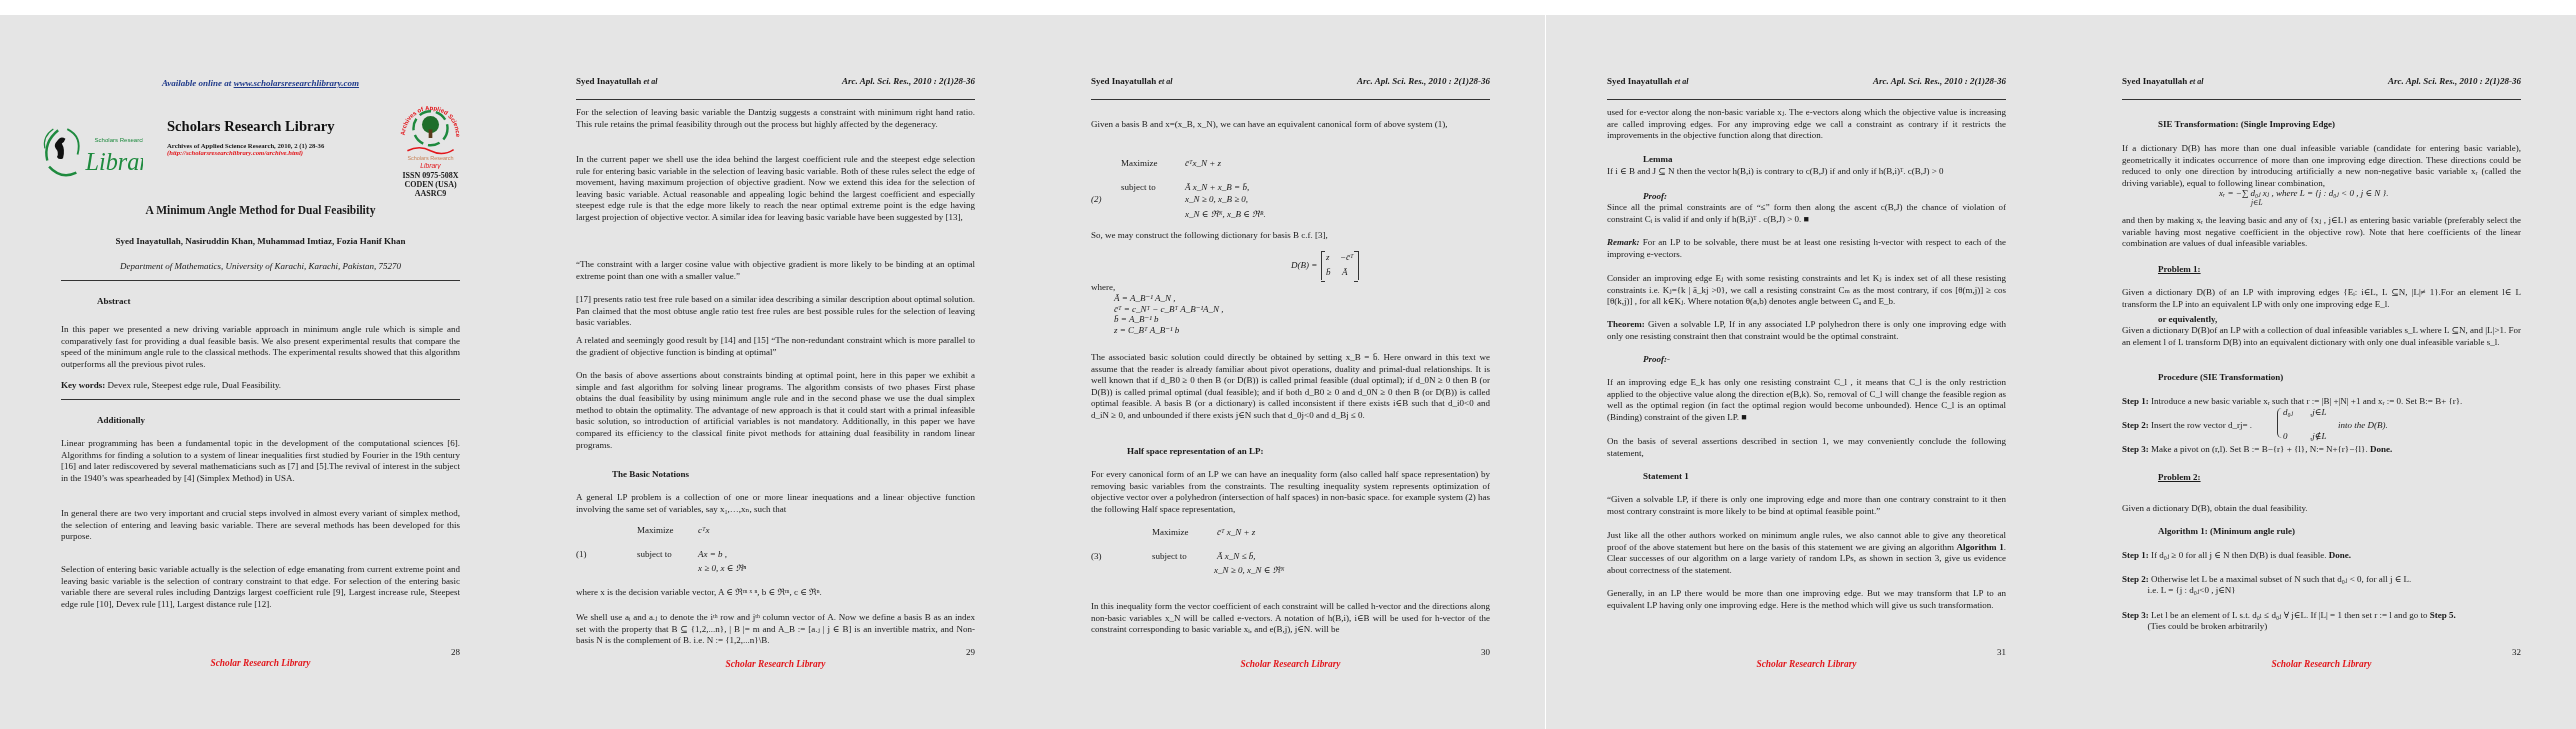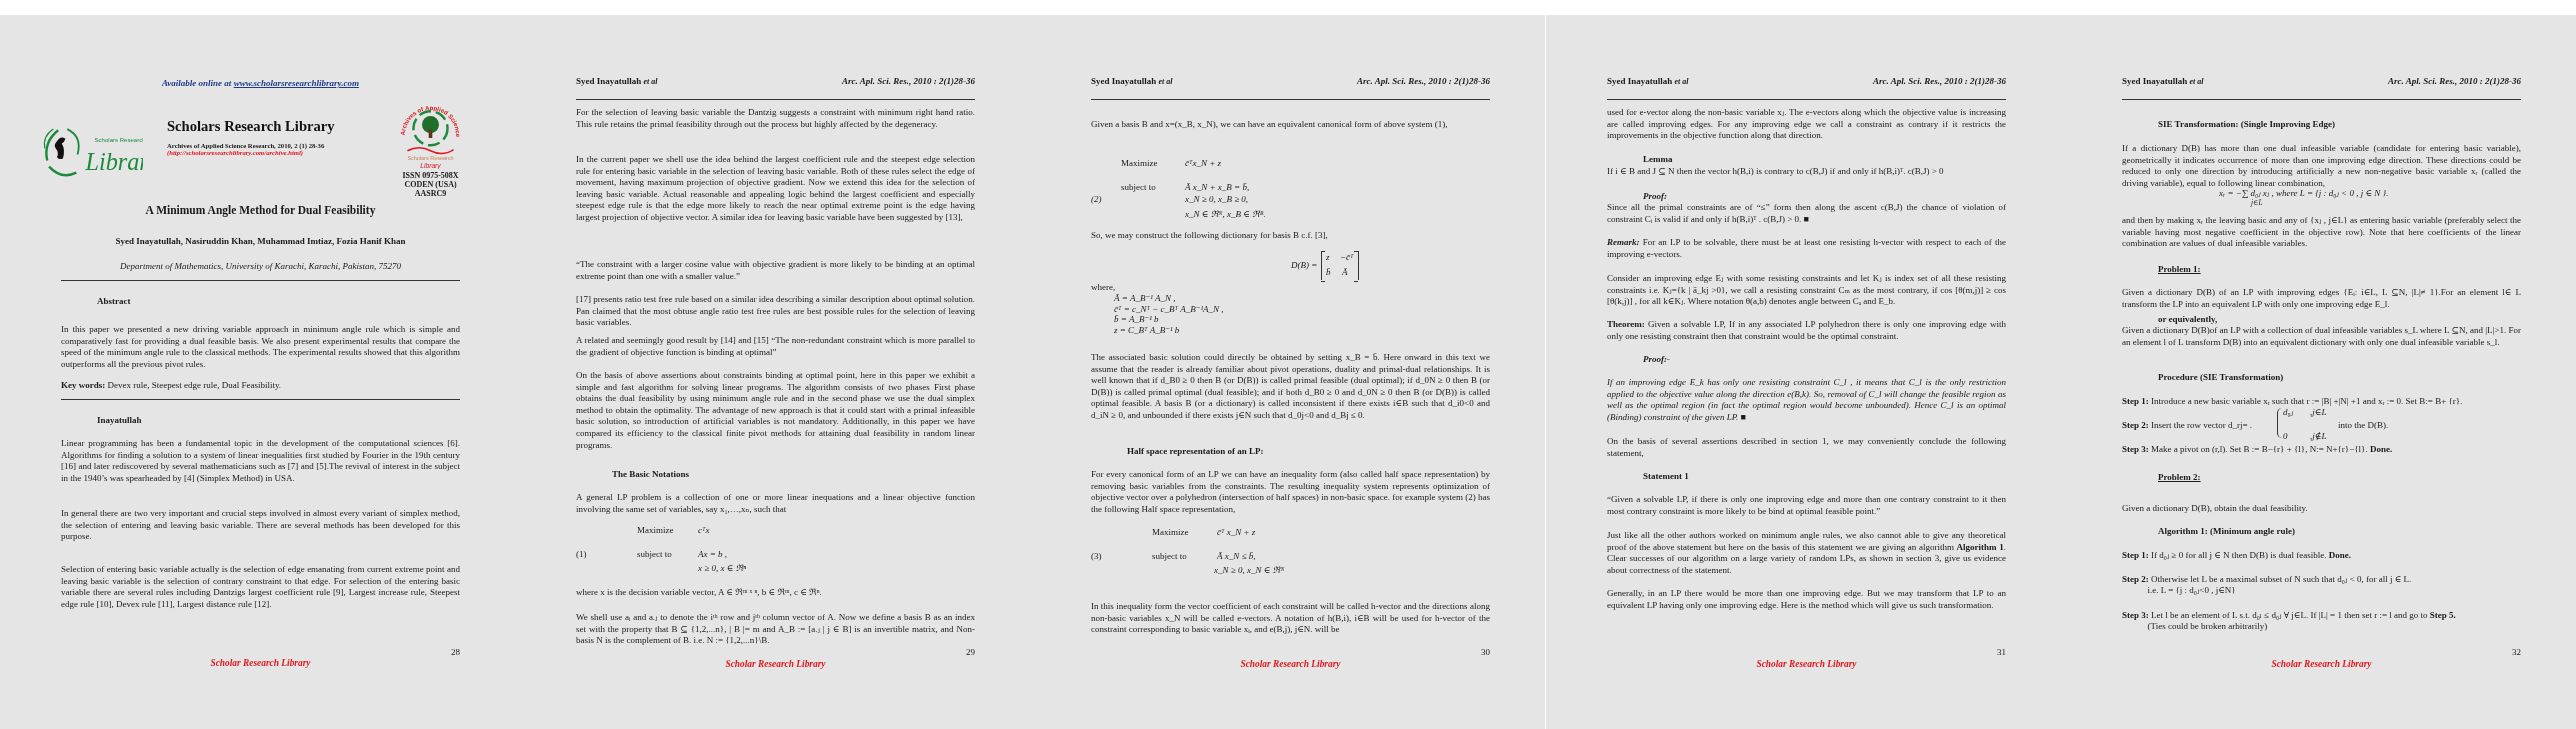--- a/index.html
+++ b/index.html
@@ -90,21 +90,21 @@
       <p class="h">Abstract</p>
     </div>
     <div class="abs" style="top:309px;">
       <p class="p">In this paper we presented a new driving variable approach in minimum angle rule which is simple and comparatively fast for providing a dual feasible basis. We also present experimental results that compare the speed of the minimum angle rule to the classical methods. The experimental results showed that this algorithm outperforms all the previous pivot rules.</p>
     </div>
     <div class="abs" style="top:365px;">
       <p class="p"><b>Key words:</b><span> Devex rule, Steepest edge rule, Dual Feasibility.</span></p>
     </div>
     <div class="rule" style="top:384px;"></div>
     <div class="abs" style="top:400px;">
-      <p class="h">Inayatullah</p>
+      <p class="h">Additionally</p>
     </div>
     <div class="abs" style="top:423px;">
       <p class="p">Linear programming has been a fundamental topic in the development of the computational sciences [6]. Algorithms for finding a solution to a system of linear inequalities first studied by Fourier in the 19th century [16] and later rediscovered by several mathematicians such as [7] and [5].The revival of interest in the subject in the 1940’s was spearheaded by [4] (Simplex Method) in USA.</p>
     </div>
     <div class="abs" style="top:493px;">
       <p class="p">In general there are two very important and crucial steps involved in almost every variant of simplex method, the selection of entering and leaving basic variable. There are several methods has been developed for this purpose.</p>
     </div>
     <div class="abs" style="top:537px;margin-top:12px;">
       <p class="p">Selection of entering basic variable actually is the selection of edge emanating from current extreme point and leaving basic variable is the selection of contrary constraint to that edge. For selection of the entering basic variable there are several rules including Dantzigs largest coefficient rule [9], Largest increase rule, Steepest edge rule [10], Devex rule [11], Largest distance rule [12].</p>
     </div>
@@ -260,21 +260,21 @@
       </div>
     <div class="abs" style="top:258px;">
         <p class="p">Consider an improving edge Eⱼ with some resisting constraints and let Kⱼ is index set of all these resisting constraints i.e. Kⱼ={k |  ā_kj &gt;0}, we call a resisting constraint Cₘ as the most contrary, if cos [θ(m,j)] ≥ cos [θ(k,j)] , for all k∈Kⱼ. Where notation θ(a,b) denotes angle between Cₐ and E_b.</p>
       </div>
     <div class="abs" style="top:304px;">
         <p class="p"><b>Theorem:</b><span> Given a solvable LP, If in any associated LP polyhedron there is only one improving edge with only one resisting constraint then that constraint would be the optimal constraint.</span></p>
       </div>
     <div class="abs" style="top:339px;">
         <p class="h" style="font-style:italic;">Proof:-</p>
       </div>
-    <div class="abs" style="top:362px;font-style:italic;">
+    <div class="abs" style="top:362px;">
         <p class="p">If an improving edge E_k has only one resisting constraint C_l , it means that C_l is the only restriction applied to the objective value along the direction e(B,k). So, removal of C_l will change the feasible region as well as the optimal region (in fact the optimal region would become unbounded). Hence C_l is an optimal (Binding) constraint of the given LP. ■</p>
       </div>
     <div class="abs" style="top:421px;">
         <p class="p">On the basis of several assertions described in section 1, we may conveniently conclude the following statement,</p>
       </div>
     <div class="abs" style="top:456px;">
         <p class="h">Statement 1</p>
       </div>
     <div class="abs" style="top:479px;">
         <p class="p">“Given a solvable LP, if there is only one improving edge and more than one contrary constraint to it then most contrary constraint is more likely to be bind at optimal feasible point.”</p>
@@ -328,21 +328,21 @@
     <div class="abs" style="top:381px;">
         <p class="p"><b>Step 1:</b><span> Introduce a new basic variable xᵣ such that r := |B| +|N| +1 and xᵣ := 0. Set B:= B+ {r}.</span></p>
       </div>
     <div class="abs" style="top:392px; height:36px;">
       <span style="position:absolute; top:12.8px; left:0; font-size:9px;"><b>Step 2:</b><span> Insert the row vector d_rj= .</span></span>
       <span style="position:absolute; top:1.2px; left:155px; width:4.9px; height:30px; border-left:0.8px solid #333; border-radius:4.9px 0 0 4.9px;"></span>
       <span class="math" style="position:absolute; top:0; left:161px;">d₀ⱼ</span>
       <span class="math" style="position:absolute; top:0; left:188px;">,j∈L</span>
       <span class="math" style="position:absolute; top:24px; left:161px;">0</span>
       <span class="math" style="position:absolute; top:24px; left:188px;">,j∉L</span>
-      <span style="position:absolute; top:12.8px; left:216px; font-size:9px;">into the D(B).</span>
+      <span style="position:absolute; top:12.8px; left:216px; font-size:9px;font-style:italic;">into the D(B).</span>
     </div>
     <div class="abs" style="top:429px;">
         <p class="p"><b>Step 3:</b><span> Make a pivot on (r,l). Set B := B−{r} + {l}, N:= N+{r}−{l}. </span><b>Done.</b></p>
       </div>
     <div class="abs" style="top:457px;">
         <p class="h ul">Problem 2:</p>
       </div>
     <div class="abs" style="top:488px;">
         <p class="p">Given a dictionary D(B), obtain the dual feasibility.</p>
       </div>

